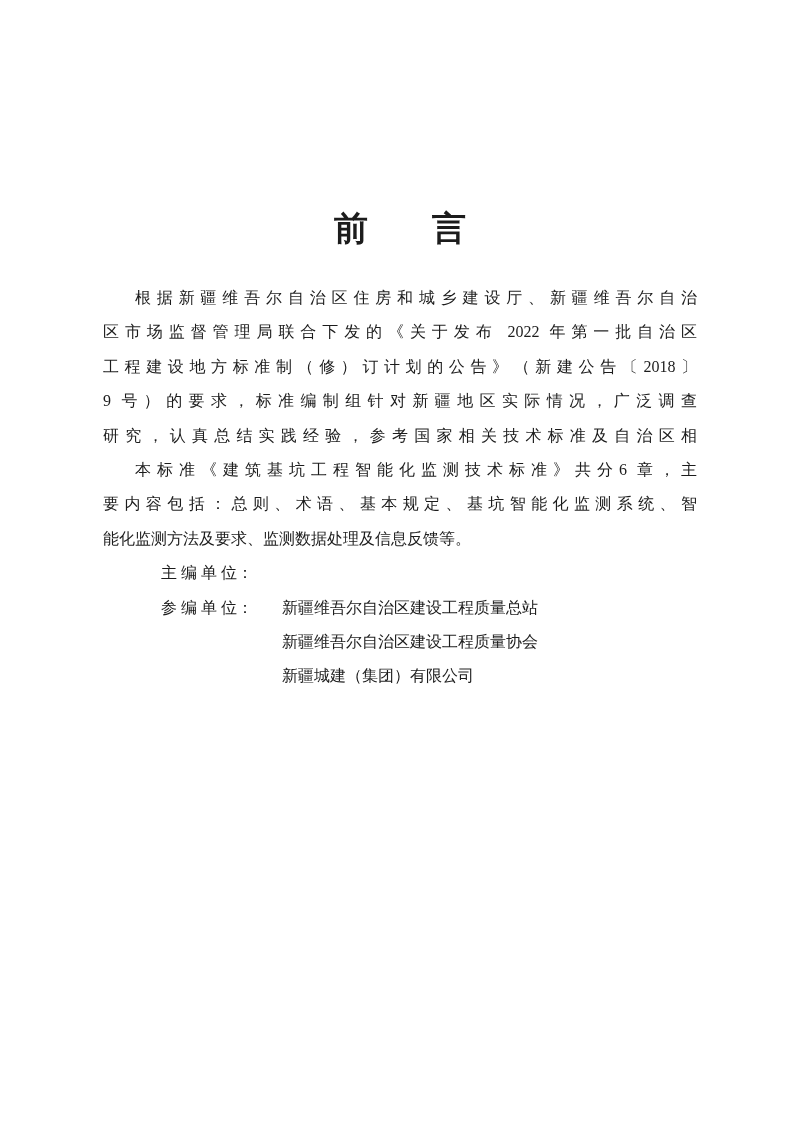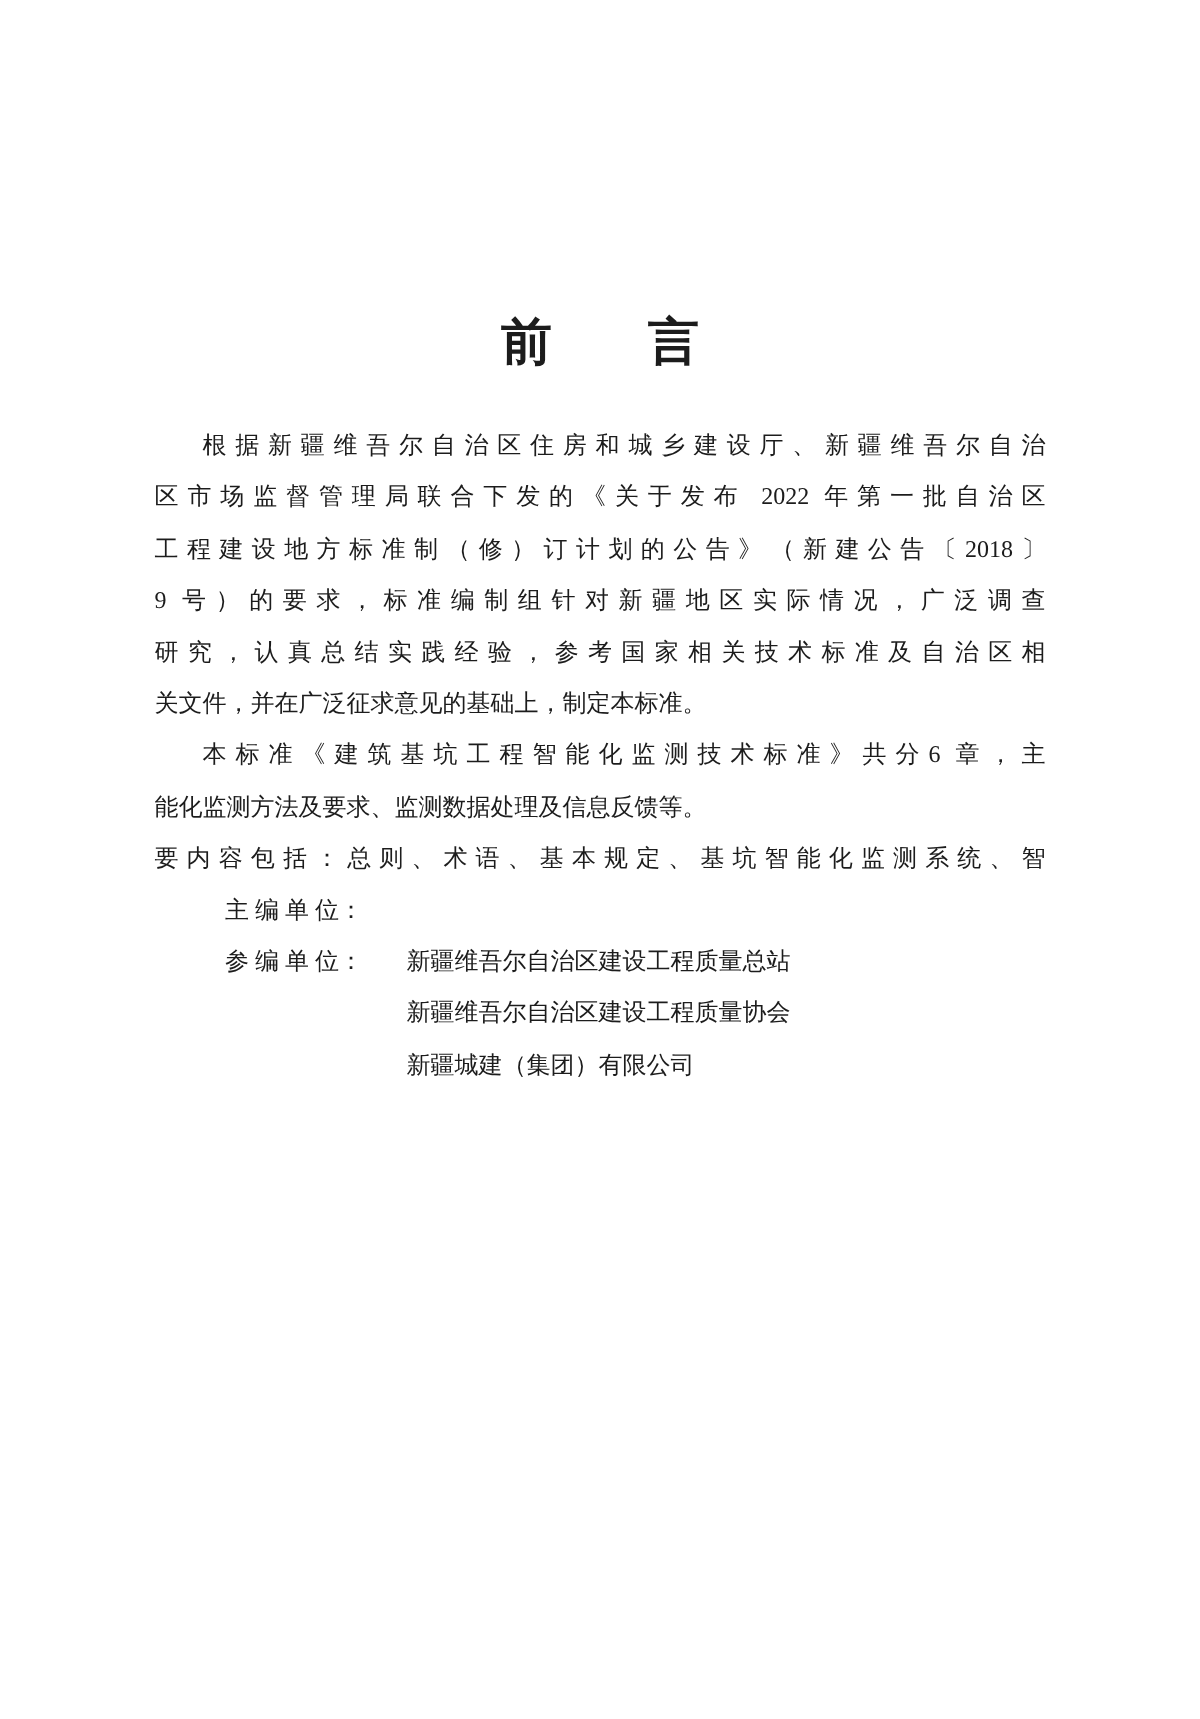--- a/index.html
+++ b/index.html
@@ -53,20 +53,21 @@
     margin-top: 0;
   }
   .ed-row {
     display: flex;
     margin-left: 47px;
   }
   .ed-label {
     width: 121px;
     flex: 0 0 121px;
     white-space: nowrap;
+    margin-left: 11px;
   }
   .ed-unit {
     white-space: nowrap;
   }
 </style>
 </head>
 <body>
 
 <div class="page">
 
@@ -76,27 +77,26 @@
   </div>
 
   <div class="content">
 
     <div>
       <div class="ln ind">根据新疆维吾尔自治区住房和城乡建设厅、新疆维吾尔自治</div>
       <div class="ln">区市场监督管理局联合下发的《关于发布 2022 年第一批自治区</div>
       <div class="ln">工程建设地方标准制（修）订计划的公告》（新建公告〔2018〕</div>
       <div class="ln">9 号）的要求，标准编制组针对新疆地区实际情况，广泛调查</div>
       <div class="ln">研究，认真总结实践经验，参考国家相关技术标准及自治区相</div>
-      <div class="ln end">关文件，并在广泛征求意见的基础上，制定本标准。</div>
     </div>
 
     <div>
       <div class="ln ind">本标准《建筑基坑工程智能化监测技术标准》共分6 章，主</div>
+      <div class="ln">要内容包括：总则、术语、基本规定、基坑智能化监测系统、智</div>
       <div class="ln end">能化监测方法及要求、监测数据处理及信息反馈等。</div>
-      <div class="ln">要内容包括：总则、术语、基本规定、基坑智能化监测系统、智</div>
     </div>
 
 
     <div class="editors">
       <div class="ed-row">
         <span class="ed-label">主 编 单 位：</span>
       </div>
       <div class="ed-row">
         <span class="ed-label">参 编 单 位：</span>
         <span class="ed-unit">新疆维吾尔自治区建设工程质量总站</span>

